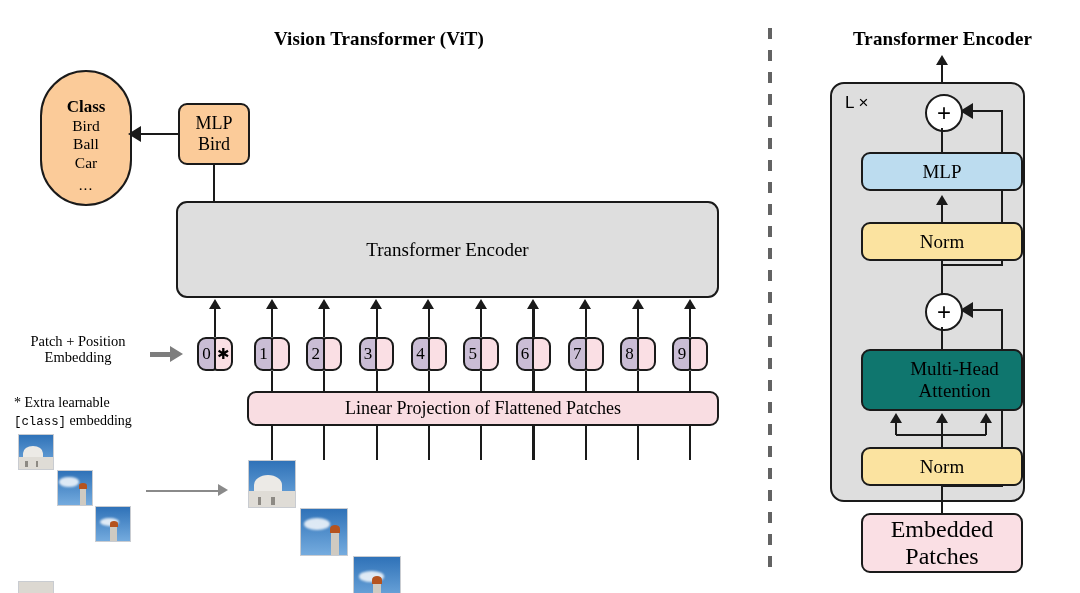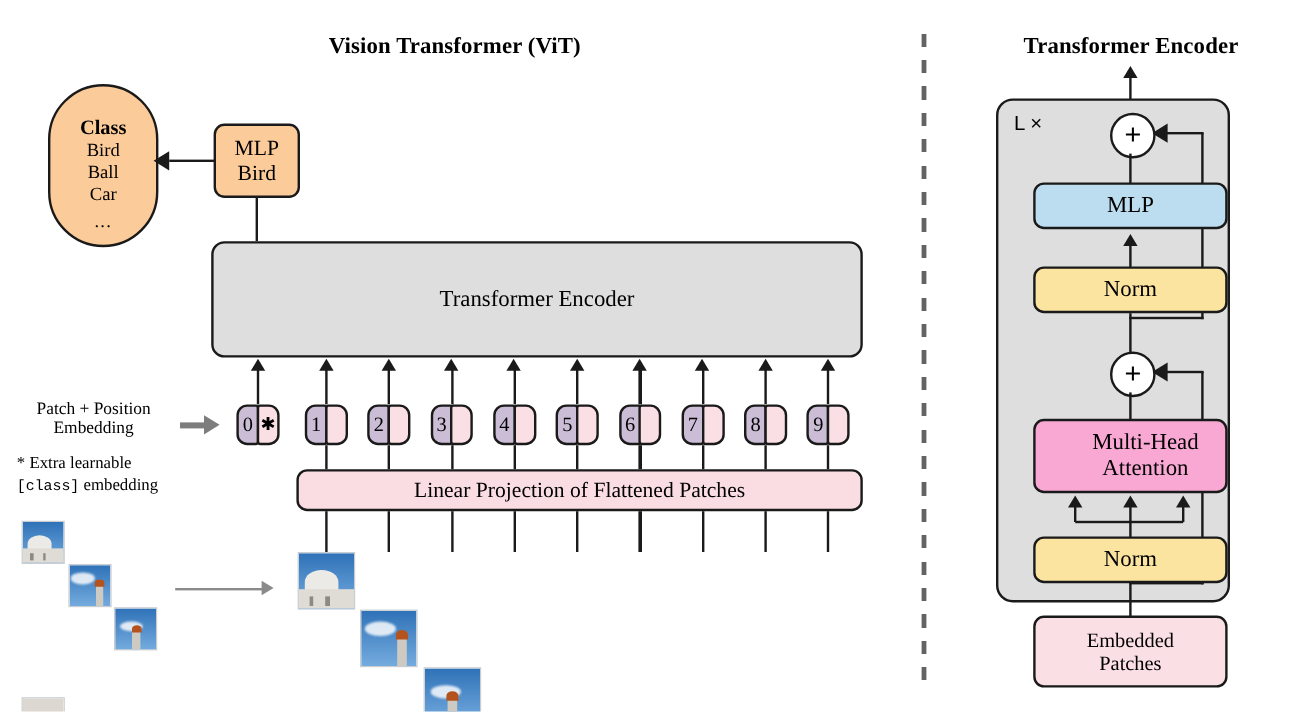--- a/index.html
+++ b/index.html
@@ -12,21 +12,21 @@
   .title{font-weight:bold;font-size:19px;letter-spacing:.1px;white-space:nowrap;}
 
   
   .box{box-sizing:border-box;border:2.2px solid #1a1a1a;}
   .gray{background:#dedede;}
   .orange{background:#fbcb99;}
   .pink{background:#f9dde2;}
   .pinkdeep{background:#fadfe4;}
   .blue{background:#bcdcef;}
   .yellow{background:#fbe3a0;}
-  .green{background:#f9a8d4;padding-left:25px;}
+  .green{background:#0f766e;padding-left:25px;}
   .panelgray{background:#dedede;}
 
   
   #class-pill{border-radius:60px;border:2.2px solid #1a1a1a;background:#fbcb99;
      display:flex;flex-direction:column;align-items:center;justify-content:center;
      line-height:1.18;}
   #class-pill .hd{font-weight:bold;font-size:17px;margin-top:15px;}
   #class-pill .li{font-size:15.5px;}
   #class-pill .dots{font-size:15.5px;letter-spacing:1px;margin-top:4px;}
 
@@ -106,21 +106,21 @@
 </div>
 
 <div class="abs lbl-bold" style="left:8px;top:333px;width:140px;">
   <div>Patch + Position</div>
   <div>Embedding</div>
 </div>
 
 <div class="abs gray-arrow-body" style="left:150px;top:352px;width:22px;"></div>
 <div class="abs gray-arrow-head" style="left:170px;top:346px;"></div>
 
-<div class="abs lbl-note" style="left:14px;top:378px;width:170px;">
+<div class="abs lbl-note" style="left:14px;top:394px;width:170px;">
   <div>* Extra learnable</div>
   <div>
     <span class="mono">[class]</span><span> embedding</span>
   </div>
 </div>
 
 <div id="token-row">
     <div class="tok" style="left: 197px; top: 337px;">
       <div class="p l">0</div>
       <div class="p r star">✱</div>
@@ -315,16 +315,16 @@
 <div class="abs uparrow" style="left:979.5px;top:413px;"></div>
 
 <div class="abs vline" style="left:941px;top:434px;height:14px;"></div>
 
 <div class="abs box yellow enc-box ctr" style="left:861px;top:447px;width:162px;height:39px;font-size:19px;">
   <span>Norm</span>
 </div>
 
 <div class="abs vline" style="left:941px;top:486px;height:28px;"></div>
 
-<div class="abs box pinkdeep enc-box ctr" style="left:861px;top:513px;width:162px;height:60px;flex-direction:column;line-height:1.14;font-size:17px;">
+<div class="abs box pinkdeep enc-box ctr" style="left:861px;top:513px;width:162px;height:60px;flex-direction:column;line-height:1.14;font-size:24px;">
   <span>Embedded</span>
   <span>Patches</span>
 </div>
 
 </body></html>

